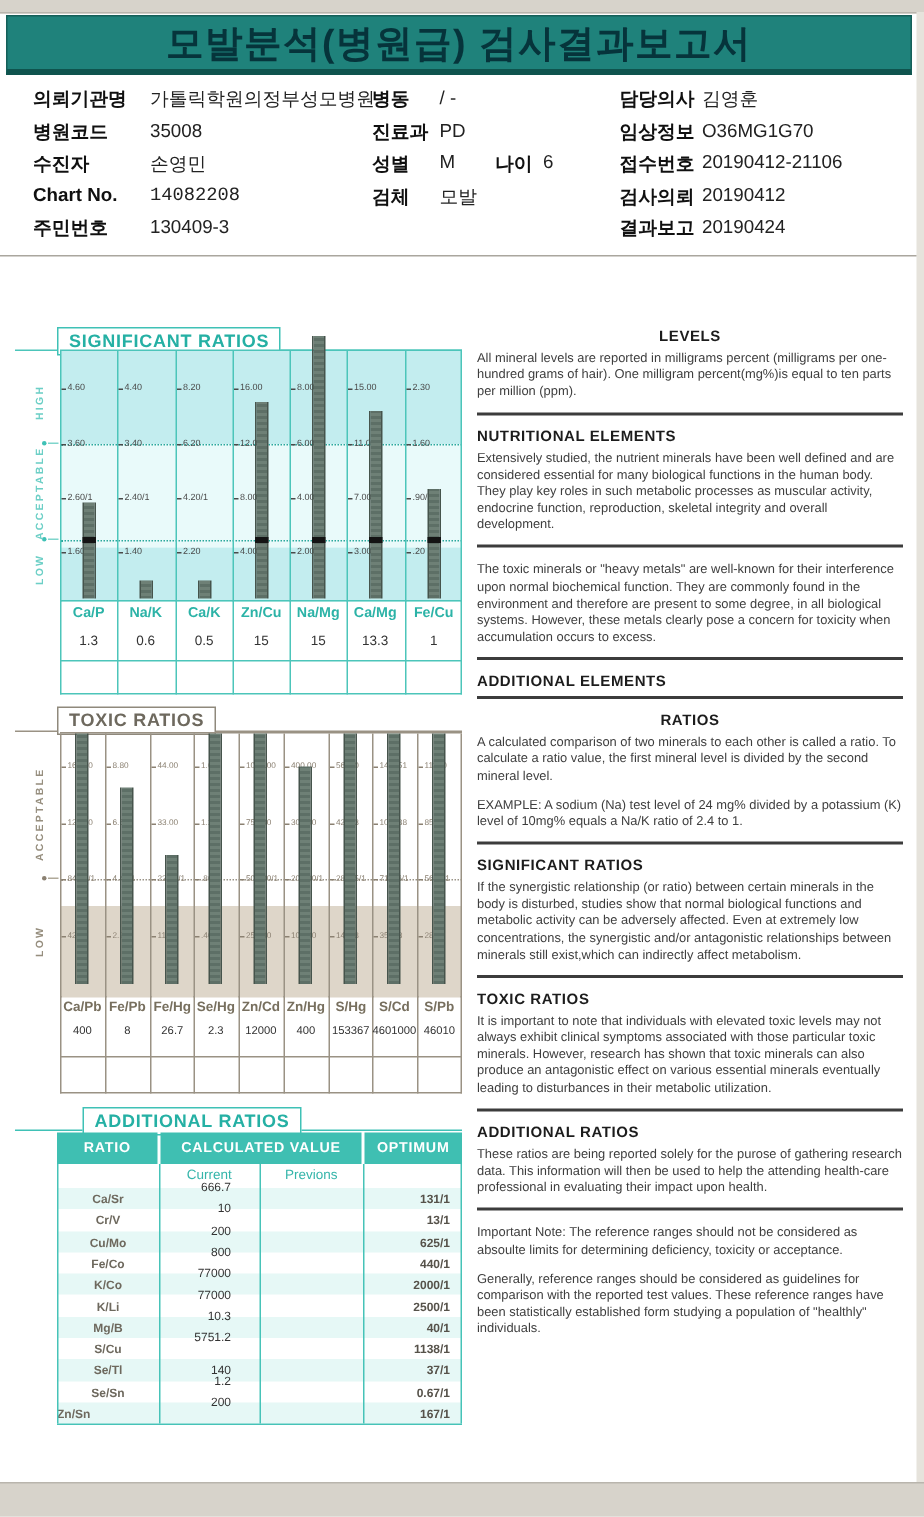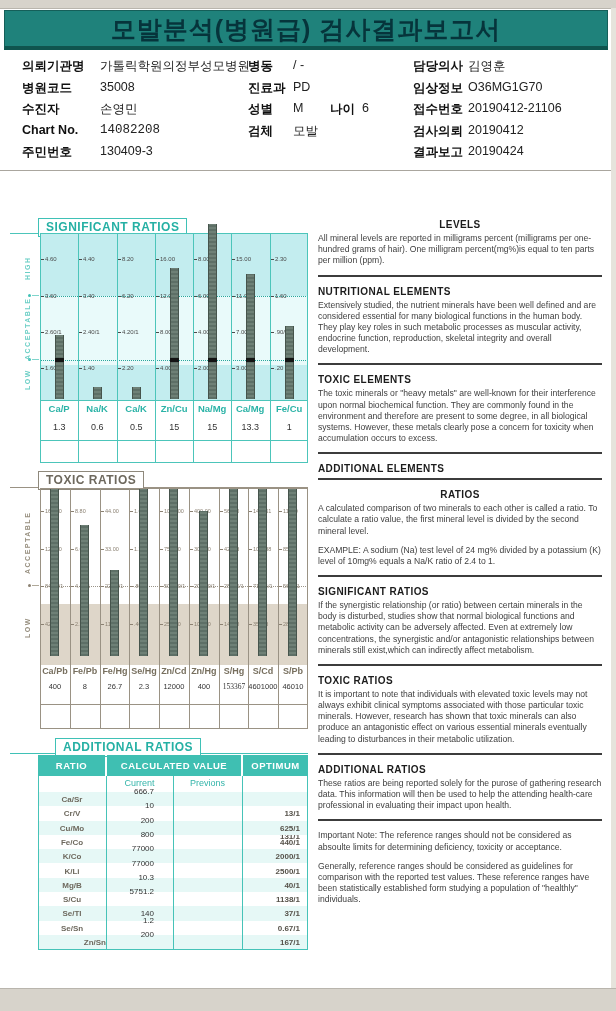--- a/index.html
+++ b/index.html
@@ -312,38 +312,38 @@
         <div class="nowrap" style="position: absolute; left: 30px; top: 18px; width: 29.7778px; text-align: center; font-size: 7.5px; color: rgb(51, 51, 51);">8</div>
         <div class="nowrap" style="position: absolute; left: 60px; top: 2px; width: 29.7778px; text-align: center; font-weight: bold; font-size: 9px; color: rgb(119, 111, 94);">Fe/Hg</div>
         <div class="nowrap" style="position: absolute; left: 60px; top: 18px; width: 29.7778px; text-align: center; font-size: 7.5px; color: rgb(51, 51, 51);">26.7</div>
         <div class="nowrap" style="position: absolute; left: 89px; top: 2px; width: 29.7778px; text-align: center; font-weight: bold; font-size: 9px; color: rgb(119, 111, 94);">Se/Hg</div>
         <div class="nowrap" style="position: absolute; left: 89px; top: 18px; width: 29.7778px; text-align: center; font-size: 7.5px; color: rgb(51, 51, 51);">2.3</div>
         <div class="nowrap" style="position: absolute; left: 119px; top: 2px; width: 29.7778px; text-align: center; font-weight: bold; font-size: 9px; color: rgb(119, 111, 94);">Zn/Cd</div>
         <div class="nowrap" style="position: absolute; left: 119px; top: 18px; width: 29.7778px; text-align: center; font-size: 7.5px; color: rgb(51, 51, 51);">12000</div>
         <div class="nowrap" style="position: absolute; left: 149px; top: 2px; width: 29.7778px; text-align: center; font-weight: bold; font-size: 9px; color: rgb(119, 111, 94);">Zn/Hg</div>
         <div class="nowrap" style="position: absolute; left: 149px; top: 18px; width: 29.7778px; text-align: center; font-size: 7.5px; color: rgb(51, 51, 51);">400</div>
         <div class="nowrap" style="position: absolute; left: 179px; top: 2px; width: 29.7778px; text-align: center; font-weight: bold; font-size: 9px; color: rgb(119, 111, 94);">S/Hg</div>
-        <div class="nowrap" style="position: absolute; left: 179px; top: 18px; width: 29.7778px; text-align: center; font-size: 7.5px; color: rgb(51, 51, 51); font-family: Liberation Serif, serif;">153367</div>
+        <div class="nowrap" style="position: absolute; left: 179px; top: 18px; width: 29.7778px; text-align: center; font-size: 7.5px; color: rgb(51, 51, 51);">153367</div>
         <div class="nowrap" style="position: absolute; left: 208px; top: 2px; width: 29.7778px; text-align: center; font-weight: bold; font-size: 9px; color: rgb(119, 111, 94);">S/Cd</div>
         <div class="nowrap" style="position: absolute; left: 208px; top: 18px; width: 29.7778px; text-align: center; font-size: 7.5px; color: rgb(51, 51, 51);">4601000</div>
         <div class="nowrap" style="position: absolute; left: 238px; top: 2px; width: 29.7778px; text-align: center; font-weight: bold; font-size: 9px; color: rgb(119, 111, 94);">S/Pb</div>
         <div class="nowrap" style="position: absolute; left: 238px; top: 18px; width: 29.7778px; text-align: center; font-size: 7.5px; color: rgb(51, 51, 51);">46010</div>
       </div>
       <div style="position: absolute; left: 10px; top: 753px; width: 298px; height: 1px; background: rgb(63, 193, 182);"></div>
       <div class="sec-titlebox" style="position: absolute; left: 55px; top: 738px;">ADDITIONAL RATIOS</div>
       <div style="position: absolute; left: 38px; top: 755px; width: 270px;">
         <div class="addhead" style="position: absolute; left: 0px; top: 0px; width: 67px; height: 21px; background: rgb(63, 191, 178); line-height: 21px;">RATIO</div>
         <div class="addhead" style="position: absolute; left: 69px; top: 0px; width: 134px; height: 21px; background: rgb(63, 191, 178); line-height: 21px;">CALCULATED VALUE</div>
         <div class="addhead" style="position: absolute; left: 205px; top: 0px; width: 65px; height: 21px; background: rgb(63, 191, 178); line-height: 21px;">OPTIMUM</div>
         <div style="position: absolute; left: 68px; top: 23px; width: 67px; text-align: center; font-size: 9px; color: rgb(53, 181, 170);">Current</div>
         <div style="position: absolute; left: 135px; top: 23px; width: 69px; text-align: center; font-size: 9px; color: rgb(53, 181, 170);">Previons</div>
         <div style="position: absolute; left: 0px; top: 37px; width: 270px; height: 14.3px; background: rgb(230, 248, 246);"></div>
         <div style="position: absolute; left: 0px; top: 40px; width: 68px; text-align: center; font-size: 8px; font-weight: bold; color: rgb(110, 105, 94);">Ca/Sr</div>
         <div style="position: absolute; left: 60px; top: 32px; width: 56px; text-align: right; font-size: 8px; color: rgb(51, 51, 51);">666.7</div>
-        <div style="position: absolute; left: 204px; top: 40px; width: 58px; text-align: right; font-size: 8px; font-weight: bold; color: rgb(86, 82, 74); margin-top: 37px;">131/1</div>
+        <div style="position: absolute; left: 204px; top: 40px; width: 58px; text-align: right; font-size: 8px; font-weight: bold; color: rgb(86, 82, 74);">131/1</div>
         <div style="position: absolute; left: 0px; top: 54.3px; width: 68px; text-align: center; font-size: 8px; font-weight: bold; color: rgb(110, 105, 94);">Cr/V</div>
         <div style="position: absolute; left: 60px; top: 46.3px; width: 56px; text-align: right; font-size: 8px; color: rgb(51, 51, 51);">10</div>
         <div style="position: absolute; left: 204px; top: 54.3px; width: 58px; text-align: right; font-size: 8px; font-weight: bold; color: rgb(86, 82, 74);">13/1</div>
         <div style="position: absolute; left: 0px; top: 65.6px; width: 270px; height: 14.3px; background: rgb(230, 248, 246);"></div>
         <div style="position: absolute; left: 0px; top: 68.6px; width: 68px; text-align: center; font-size: 8px; font-weight: bold; color: rgb(110, 105, 94);">Cu/Mo</div>
         <div style="position: absolute; left: 60px; top: 60.6px; width: 56px; text-align: right; font-size: 8px; color: rgb(51, 51, 51);">200</div>
         <div style="position: absolute; left: 204px; top: 68.6px; width: 58px; text-align: right; font-size: 8px; font-weight: bold; color: rgb(86, 82, 74);">625/1</div>
         <div style="position: absolute; left: 0px; top: 82.9px; width: 68px; text-align: center; font-size: 8px; font-weight: bold; color: rgb(110, 105, 94);">Fe/Co</div>
         <div style="position: absolute; left: 60px; top: 74.9px; width: 56px; text-align: right; font-size: 8px; color: rgb(51, 51, 51);">800</div>
         <div style="position: absolute; left: 204px; top: 82.9px; width: 58px; text-align: right; font-size: 8px; font-weight: bold; color: rgb(86, 82, 74);">440/1</div>
@@ -362,40 +362,39 @@
         <div style="position: absolute; left: 60px; top: 132.1px; width: 56px; text-align: right; font-size: 8px; color: rgb(51, 51, 51);">5751.2</div>
         <div style="position: absolute; left: 204px; top: 140.1px; width: 58px; text-align: right; font-size: 8px; font-weight: bold; color: rgb(86, 82, 74);">1138/1</div>
         <div style="position: absolute; left: 0px; top: 151.4px; width: 270px; height: 14.3px; background: rgb(230, 248, 246);"></div>
         <div style="position: absolute; left: 0px; top: 154.4px; width: 68px; text-align: center; font-size: 8px; font-weight: bold; color: rgb(110, 105, 94);">Se/Tl</div>
         <div style="position: absolute; left: 60px; top: 154px; width: 56px; text-align: right; font-size: 8px; color: rgb(51, 51, 51);">140</div>
         <div style="position: absolute; left: 204px; top: 154.4px; width: 58px; text-align: right; font-size: 8px; font-weight: bold; color: rgb(86, 82, 74);">37/1</div>
         <div style="position: absolute; left: 0px; top: 168.7px; width: 68px; text-align: center; font-size: 8px; font-weight: bold; color: rgb(110, 105, 94);">Se/Sn</div>
         <div style="position: absolute; left: 60px; top: 160.7px; width: 56px; text-align: right; font-size: 8px; color: rgb(51, 51, 51);">1.2</div>
         <div style="position: absolute; left: 204px; top: 168.7px; width: 58px; text-align: right; font-size: 8px; font-weight: bold; color: rgb(86, 82, 74);">0.67/1</div>
         <div style="position: absolute; left: 0px; top: 180px; width: 270px; height: 14.3px; background: rgb(230, 248, 246);"></div>
-        <div style="position: absolute; left: 0px; top: 183px; width: 68px; text-align: right; font-size: 8px; font-weight: bold; color: rgb(110, 105, 94);">Zn/Sn</div>
+        <div style="position: absolute; left: 0px; top: 183px; width: 68px; text-align: left; font-size: 8px; font-weight: bold; color: rgb(110, 105, 94);">Zn/Sn</div>
         <div style="position: absolute; left: 60px; top: 175px; width: 56px; text-align: right; font-size: 8px; color: rgb(51, 51, 51);">200</div>
         <div style="position: absolute; left: 204px; top: 183px; width: 58px; text-align: right; font-size: 8px; font-weight: bold; color: rgb(86, 82, 74);">167/1</div>
         <div style="position: absolute; left: 0px; top: 21px; width: 1px; height: 173.3px; background: rgb(70, 195, 184);"></div>
         <div style="position: absolute; left: 68px; top: 21px; width: 1px; height: 173.3px; background: rgb(70, 195, 184);"></div>
         <div style="position: absolute; left: 135px; top: 21px; width: 1px; height: 173.3px; background: rgb(70, 195, 184);"></div>
         <div style="position: absolute; left: 204px; top: 21px; width: 1px; height: 173.3px; background: rgb(70, 195, 184);"></div>
         <div style="position: absolute; left: 269px; top: 21px; width: 1px; height: 173.3px; background: rgb(70, 195, 184);"></div>
         <div style="position: absolute; left: 0px; top: 194.3px; width: 270px; height: 1px; background: rgb(70, 195, 184);"></div>
       </div>
     </div>
 
   <div class="abs" id="right-col" style="left:318px;top:219px;width:284px;">
       <div class="rc-head" style="text-align: center;">LEVELS</div>
       <div class="rc-para">All mineral levels are reported in milligrams percent (milligrams per one-hundred grams of hair). One milligram percent(mg%)is equal to ten parts per million (ppm).</div>
       <div class="rc-div"></div>
       <div class="rc-head" style="text-align: left;">NUTRITIONAL ELEMENTS</div>
       <div class="rc-para">Extensively studied, the nutrient minerals have been well defined and are considered essential for many biological functions in the human body. They play key roles in such metabolic processes as muscular activity, endocrine function, reproduction, skeletal integrity and overall development.</div>
       <div class="rc-div"></div>
-      <div class="rc-head" style="text-align: left;">TOXIC ELEMENTS</div>
       <div class="rc-para">The toxic minerals or "heavy metals" are well-known for their interference upon normal biochemical function. They are commonly found in the environment and therefore are present to some degree, in all biological systems. However, these metals clearly pose a concern for toxicity when accumulation occurs to excess.</div>
       <div class="rc-div"></div>
       <div class="rc-head" style="text-align: left;">ADDITIONAL ELEMENTS</div>
       <div class="rc-div"></div>
       <div class="rc-head" style="text-align: center;">RATIOS</div>
       <div class="rc-para">A calculated comparison of two minerals to each other is called a ratio. To calculate a ratio value, the first mineral level is divided by the second mineral level.</div>
       <div class="rc-para">EXAMPLE: A sodium (Na) test level of 24 mg% divided by a potassium (K) level of 10mg% equals a Na/K ratio of 2.4 to 1.</div>
       <div class="rc-div"></div>
       <div class="rc-head" style="text-align: left;">SIGNIFICANT RATIOS</div>
       <div class="rc-para">If the synergistic relationship (or ratio) between certain minerals in the body is disturbed, studies show that normal biological functions and metabolic activity can be adversely affected. Even at extremely low concentrations, the synergistic and/or antagonistic relationships between minerals still exist,which can indirectly affect metabolism.</div>

